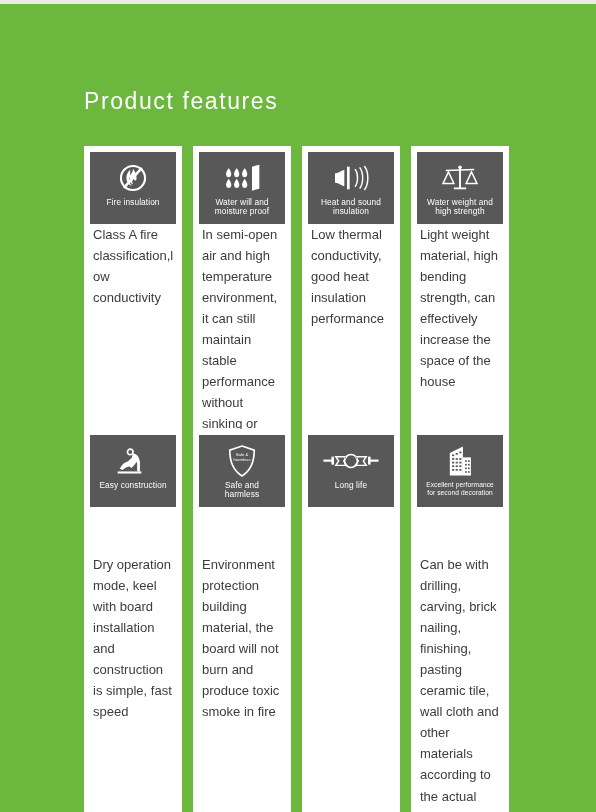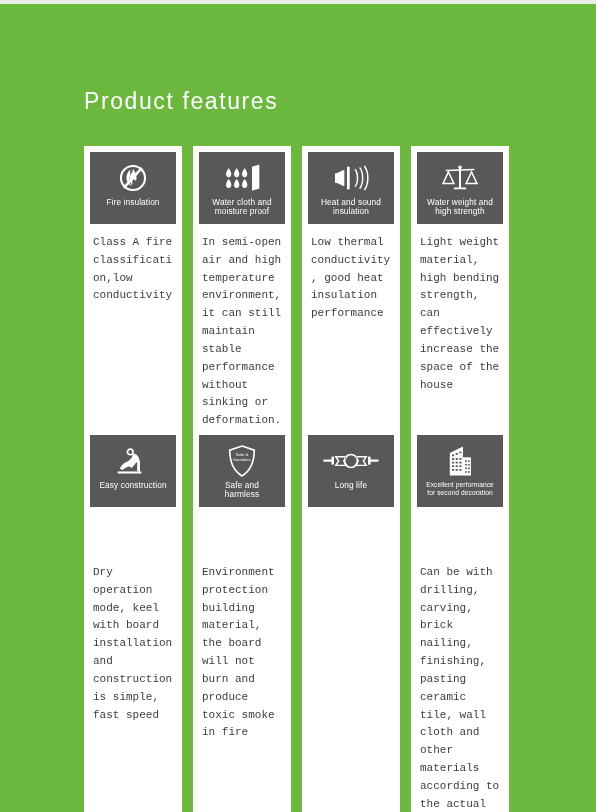--- a/index.html
+++ b/index.html
@@ -88,27 +88,26 @@
     letter-spacing: 0.1px;
     padding: 0 2px;
     width: 100%;
     box-sizing: border-box;
   }
   .card-label.small {
     font-size: 6.6px;
     line-height: 1.18;
   }
   .card-body {
-    margin-top: 10px;
-    font-size: 11px;
+    font-size: 13px;
     line-height: 1.62;
     color: #3c3c3c;
     padding: 0 2px 0 3px;
     word-break: break-word;
-    font-family: Liberation Mono, monospace;
+    font-family: Liberation Sans, sans-serif;
   }
   .shield-text {
     position: absolute;
     top: 17px;
     left: 0;
     width: 100%;
     text-align: center;
     font-size: 4.2px;
     color: #ffffff;
     line-height: 1.25;
@@ -161,21 +160,21 @@
             <path d="M10 6 C10 6 6 12 6 15 C6 18 8 20 10 20 C12 20 14 18 14 15 C14 12 10 6 10 6 Z" fill="#ffffff"></path>
             <path d="M10 22 C10 22 6 28 6 31 C6 34 8 36 10 36 C12 36 14 34 14 31 C14 28 10 22 10 22 Z" fill="#ffffff"></path>
             <path d="M22 6 C22 6 18 12 18 15 C18 18 20 20 22 20 C24 20 26 18 26 15 C26 12 22 6 22 6 Z" fill="#ffffff"></path>
             <path d="M22 22 C22 22 18 28 18 31 C18 34 20 36 22 36 C24 36 26 34 26 31 C26 28 22 22 22 22 Z" fill="#ffffff"></path>
             <path d="M34 6 C34 6 30 12 30 15 C30 18 32 20 34 20 C36 20 38 18 38 15 C38 12 34 6 34 6 Z" fill="#ffffff"></path>
             <path d="M34 22 C34 22 30 28 30 31 C30 34 32 36 34 36 C36 36 38 34 38 31 C38 28 34 22 34 22 Z" fill="#ffffff"></path>
             <path d="M45 4 L56 1 L56 37 L45 40 Z" fill="#ffffff"></path>
           </svg>
         </div>
         <div class="card-label">
-          <span>Water cloth and</span><br>
+          <span>Water will and</span><br>
           <span>moisture proof</span>
         </div>
       </div>
       <div class="card-body">In semi-open air and high temperature environment, it can still maintain stable performance without sinking or deformation.</div>
     </div>
 
     <div class="card">
       <div class="card-head">
         <div class="card-icon">
           <svg width="40" height="30" viewBox="0 0 60 42">

